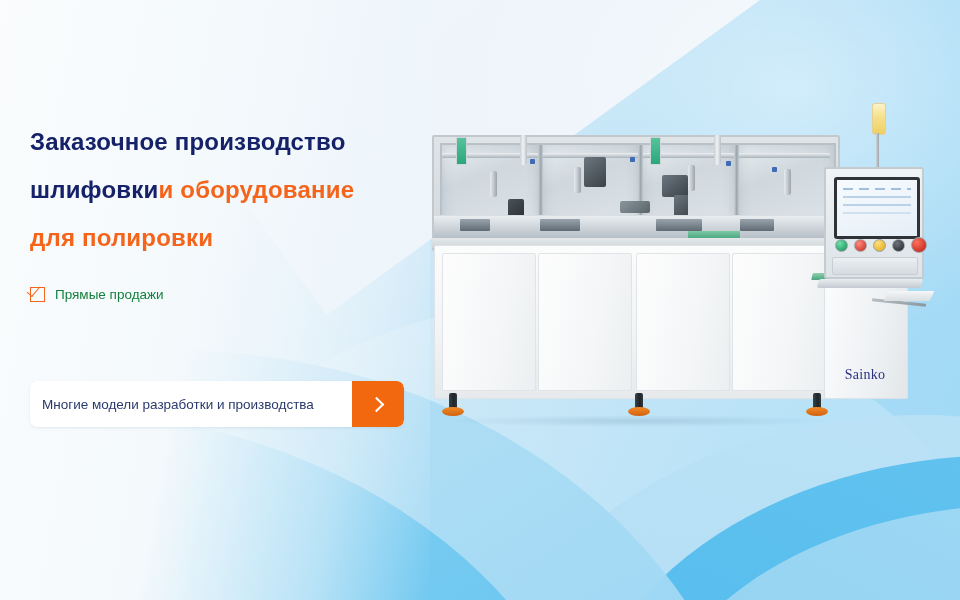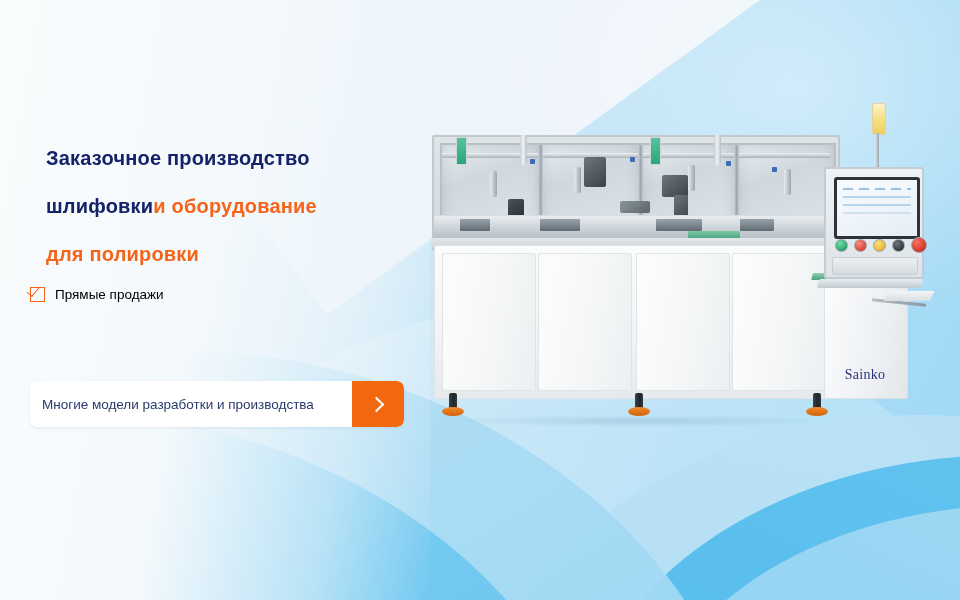--- a/index.html
+++ b/index.html
@@ -29,36 +29,36 @@
     background:linear-gradient(205deg,#63c3ef 0%,#44b6ec 100%);opacity:.95;}
   .arc-e{left:640px;top:505px;width:760px;height:520px;
     background:linear-gradient(205deg,#a9dcf4 0%,#8ed1f2 100%);opacity:.9;}
   .arc-soft{left:120px;top:300px;width:900px;height:760px;
     background:rgba(255,255,255,.20);}
   .bg-top-right-glow{position:absolute;right:-60px;top:-80px;width:560px;height:420px;
     background:radial-gradient(ellipse at 60% 40%,rgba(255,255,255,.42) 0%,rgba(255,255,255,0) 70%);}
 
   
   .copy{position:absolute;left:30px;top:118px;width:420px;}
-  .headline{margin:16px;font-size:20px;font-weight:bold;line-height:48px;letter-spacing:.2px;}
+  .headline{margin:0;font-size:24px;font-weight:bold;line-height:48px;letter-spacing:.2px;}
   .hl-navy{color:#152269;}
   .hl-orange{color:#f4641a;}
   .headline .ln{display:block;white-space:nowrap;}
 
   .features{position:absolute;left:30px;top:278px;width:400px;}
   .frow{display:flex;}
   .fitem{display:flex;align-items:center;height:32px;}
   .fitem.c1{width:192px;}
   .fitem.c2{width:200px;}
   .ckbox{position:relative;width:13px;height:13px;border:1.6px solid #f4641a;
          margin-right:10px;flex:0 0 auto;}
   .ckbox:after{content:"";position:absolute;left:1px;top:2px;width:12px;height:6px;
          border-left:1.9px solid #f4641a;border-bottom:1.9px solid #f4641a;
          transform:rotate(-50deg);transform-origin:left bottom;}
-  .flabel{font-size:13.5px;color:#000000;white-space:nowrap;text-align:center;}
+  .flabel{font-size:13.5px;color:#15803d;white-space:nowrap;text-align:center;}
 
   .cta{position:absolute;left:30px;top:381px;width:374px;height:46px;
        background:#ffffff;border-radius:7px;display:flex;align-items:center;
        box-shadow:0 1px 3px rgba(40,80,120,.10);overflow:hidden;}
   .cta-text{flex:1;padding-left:12px;font-size:13.5px;color:#2a3a6b;white-space:nowrap;}
   .cta-btn{width:52px;height:46px;background:#f2680f;display:flex;align-items:center;
        justify-content:center;border-radius:0 7px 7px 0;cursor:pointer;}
   .chev{width:9px;height:9px;border-top:2px solid #fff;border-right:2px solid #fff;
        transform:rotate(45deg);margin-left:-3px;}
 

